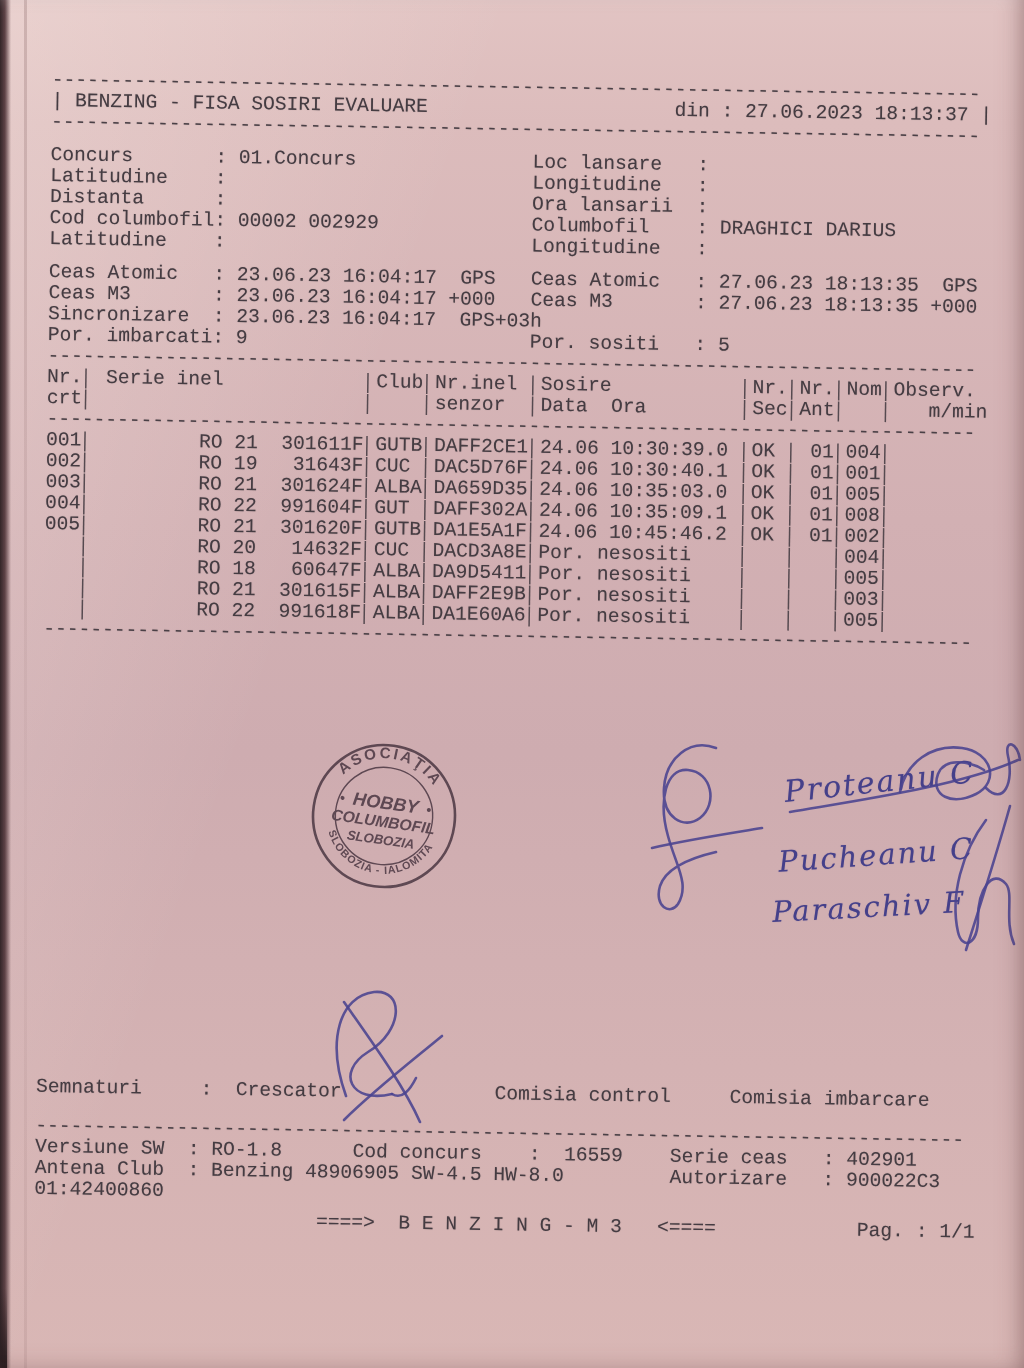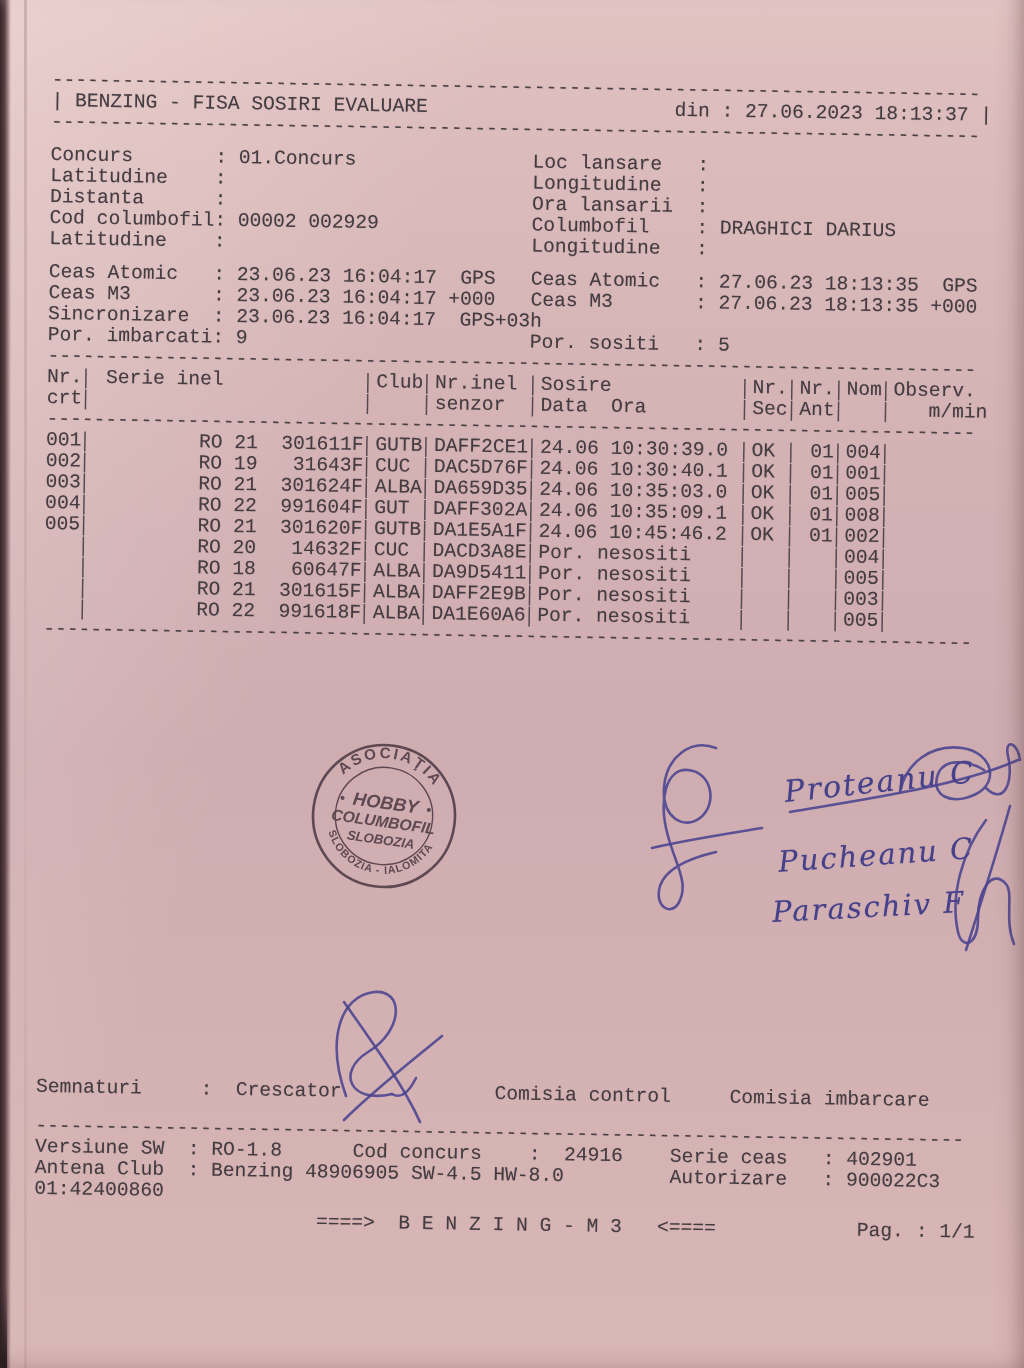--- a/index.html
+++ b/index.html
@@ -272,21 +272,21 @@
       <span class="f" style="left:59ch">Comisia imbarcare</span>
     </div>
 
     <div class="sp18"></div>
     <div class="line divider">-------------------------------------------------------------------------------</div>
 
     <div class="line">
       <span class="f" style="left:0">Versiune SW  :</span>
       <span class="f" style="left:15ch">RO-1.8</span>
       <span class="f" style="left:27ch">Cod concurs    :</span>
-      <span class="f" style="left:45ch">24916</span>
+      <span class="f" style="left:45ch">16559</span>
       <span class="f" style="left:54ch">Serie ceas   :</span>
       <span class="f" style="left:69ch">402901</span>
     </div>
     <div class="line">
       <span class="f" style="left:0">Antena Club  :</span>
       <span class="f" style="left:15ch">Benzing 48906905 SW-4.5 HW-8.0</span>
       <span class="f" style="left:54ch">Autorizare   :</span>
       <span class="f" style="left:69ch">900022C3</span>
     </div>
     <div class="line">

